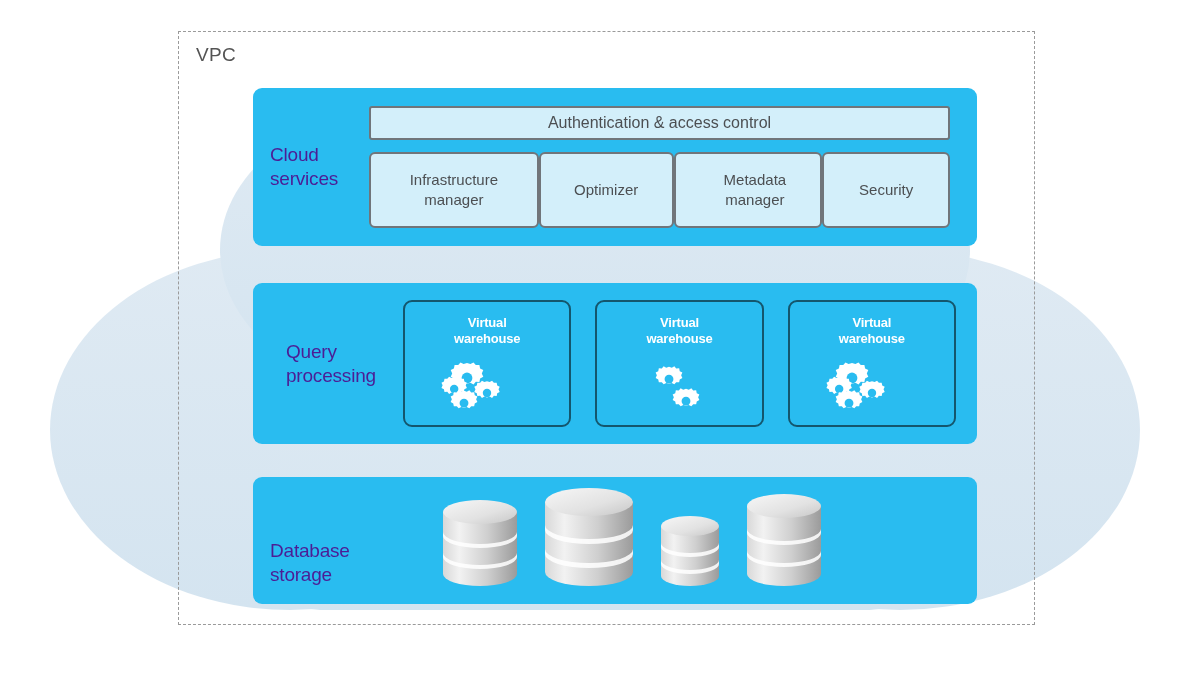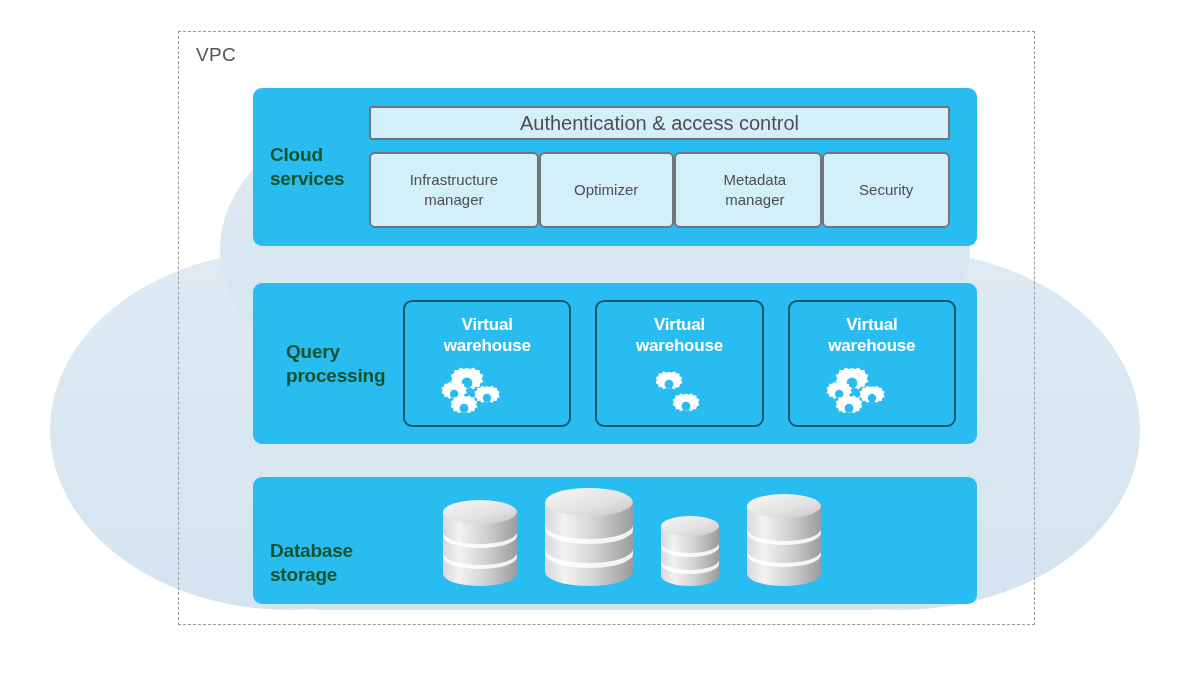--- a/index.html
+++ b/index.html
@@ -53,22 +53,22 @@
   
   .layer {
     position: absolute;
     background: #29bcf0;
     border-radius: 9px;
     box-sizing: border-box;
     display: flex;
     align-items: stretch;
   }
   .layer-title {
-    color: #14532d;
-    font-weight: bold;
+    color: #4c1d95;
+    font-weight: normal;
     font-size: 19px;
     line-height: 1.26;
     display: flex;
     flex-direction: column;
     justify-content: center;
     box-sizing: border-box;
     white-space: pre-line;
     letter-spacing: -0.2px;
   }
 
@@ -93,21 +93,21 @@
   }
   .auth-bar {
     height: 34px;
     background: #d3effa;
     border: 2px solid #70757a;
     border-radius: 3px;
     display: flex;
     align-items: center;
     justify-content: center;
     color: #4c4f52;
-    font-size: 20px;
+    font-size: 16px;
     box-sizing: border-box;
   }
   .service-row {
     display: flex;
     margin-top: 12px;
     flex: 1;
   }
   .service-box {
     background: #d3effa;
     border: 2px solid #70757a;
@@ -152,21 +152,21 @@
     border-radius: 9px;
     display: flex;
     flex-direction: column;
     align-items: center;
     padding-top: 13px;
     box-sizing: border-box;
   }
   .vw-label {
     color: #ffffff;
     font-weight: bold;
-    font-size: 17px;
+    font-size: 13px;
     line-height: 1.22;
     text-align: center;
     white-space: pre-line;
     letter-spacing: -0.2px;
   }
   .gear-wrap {
     flex: 1;
     display: flex;
     align-items: center;
     justify-content: center;

